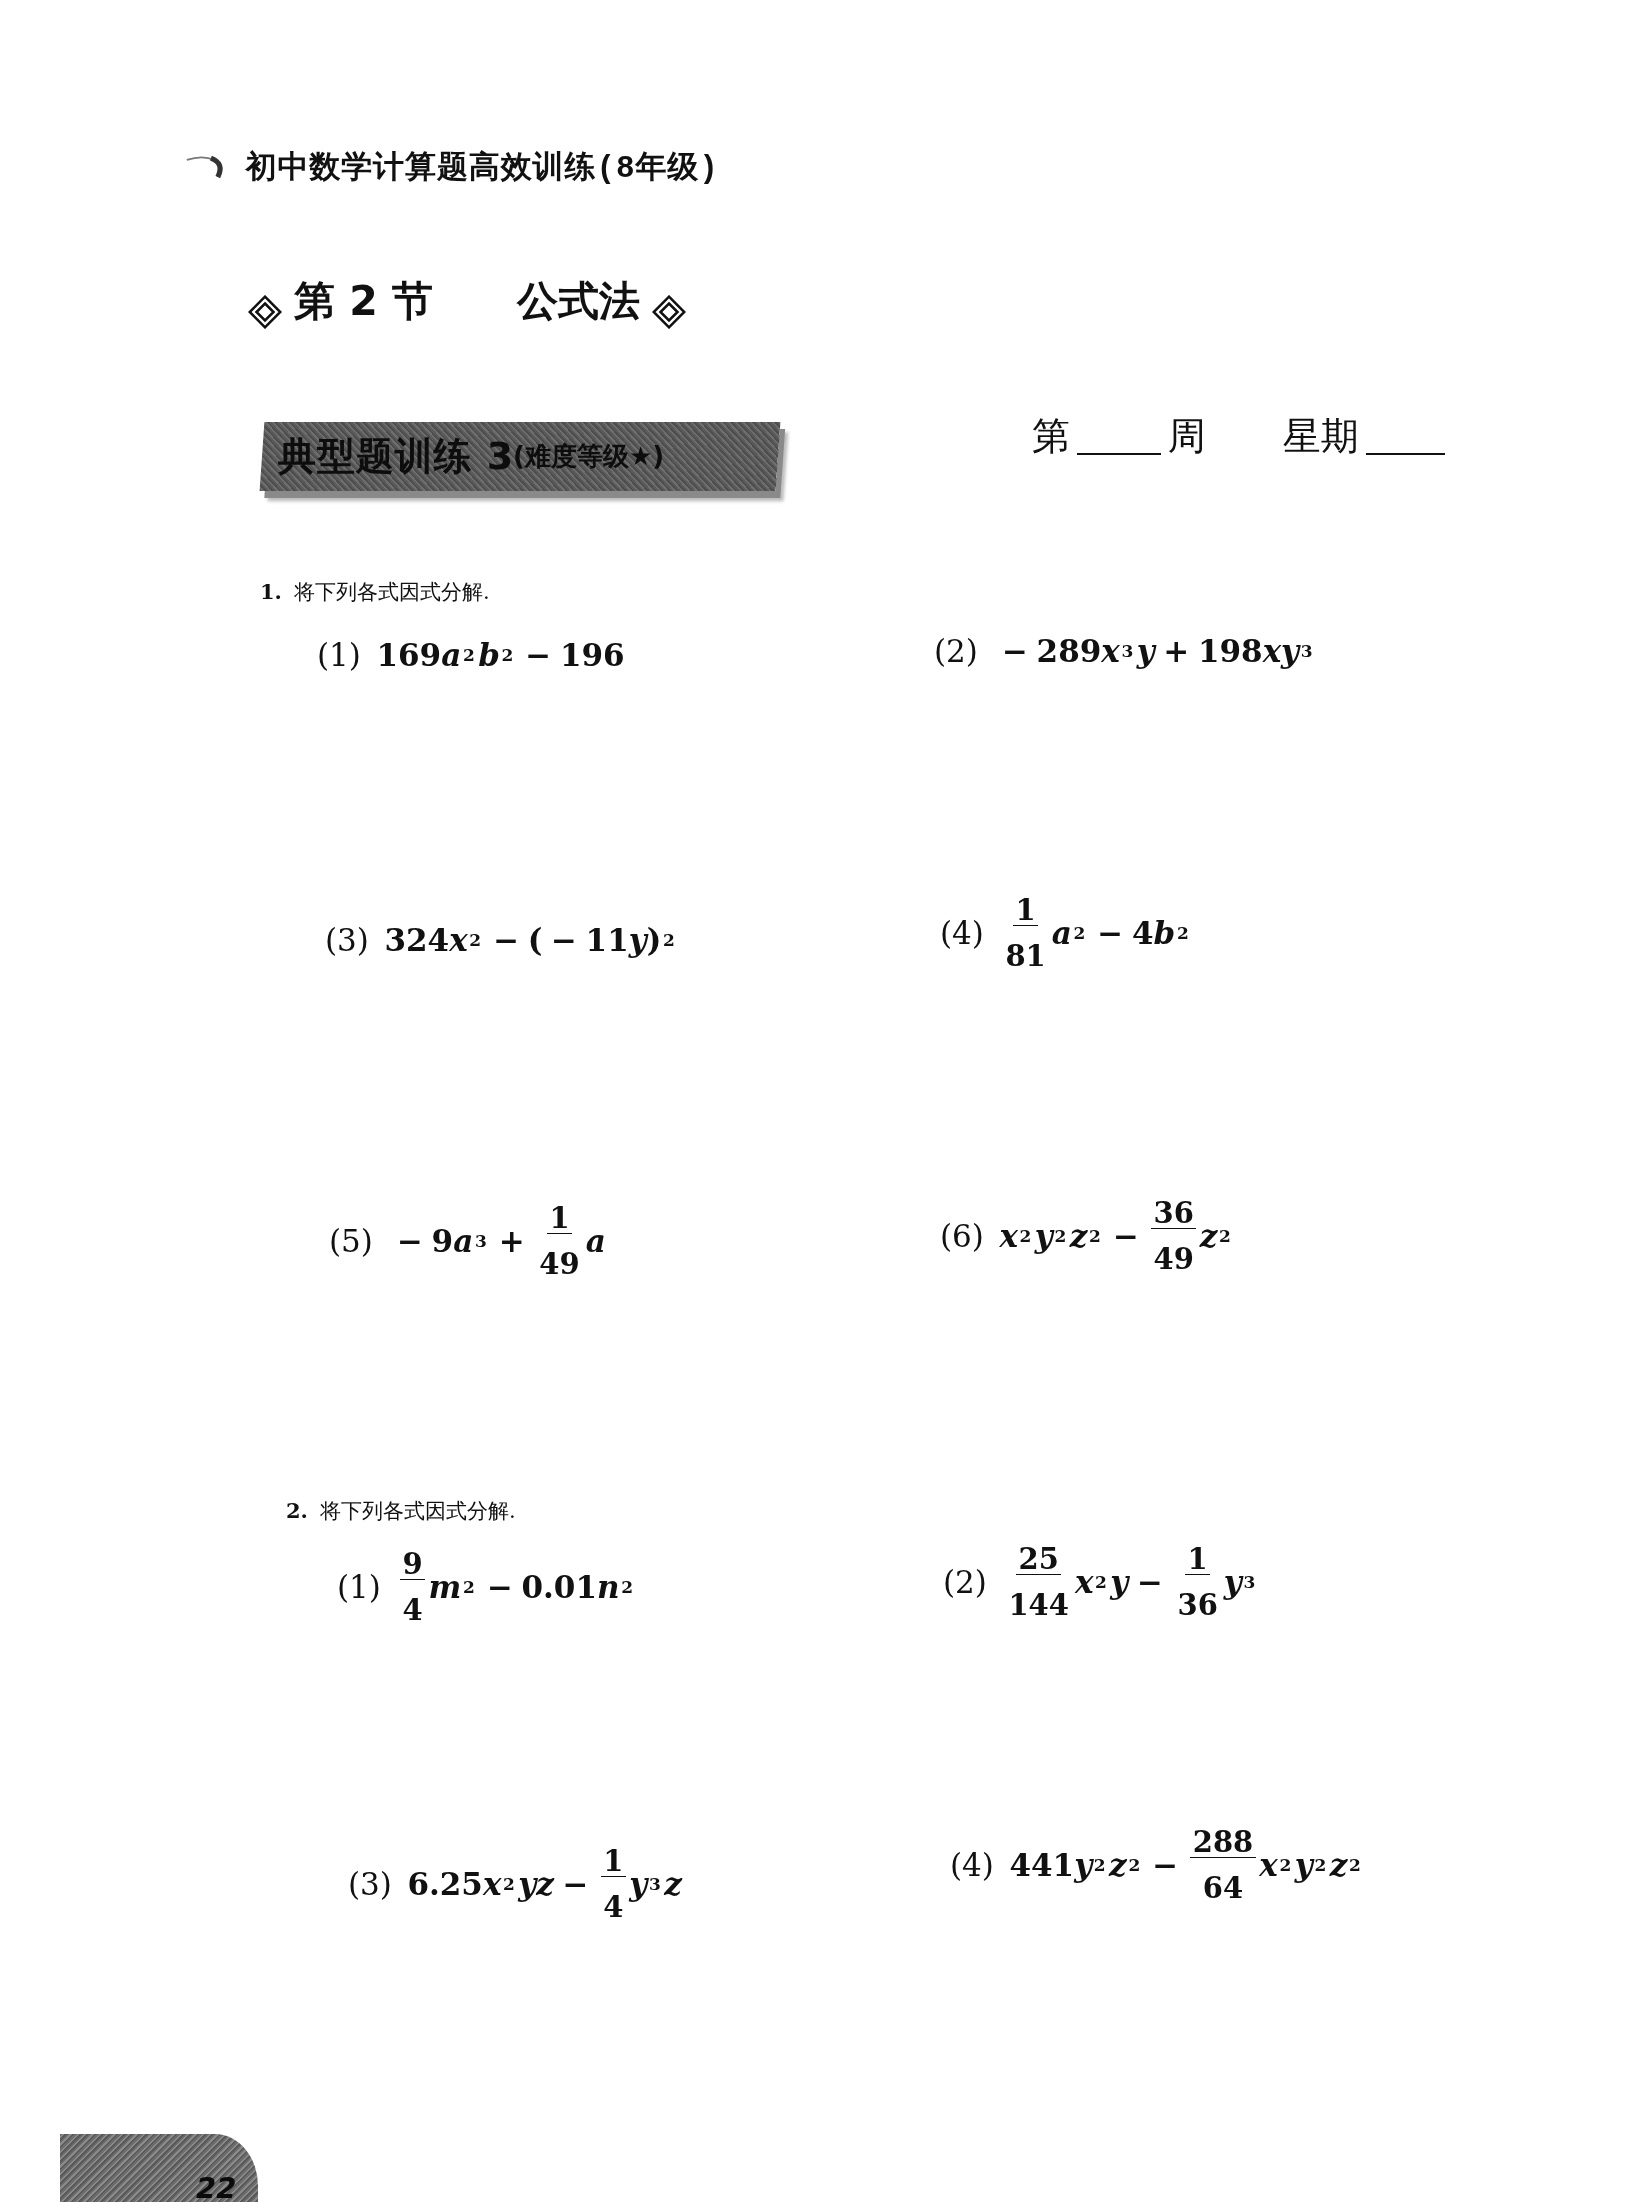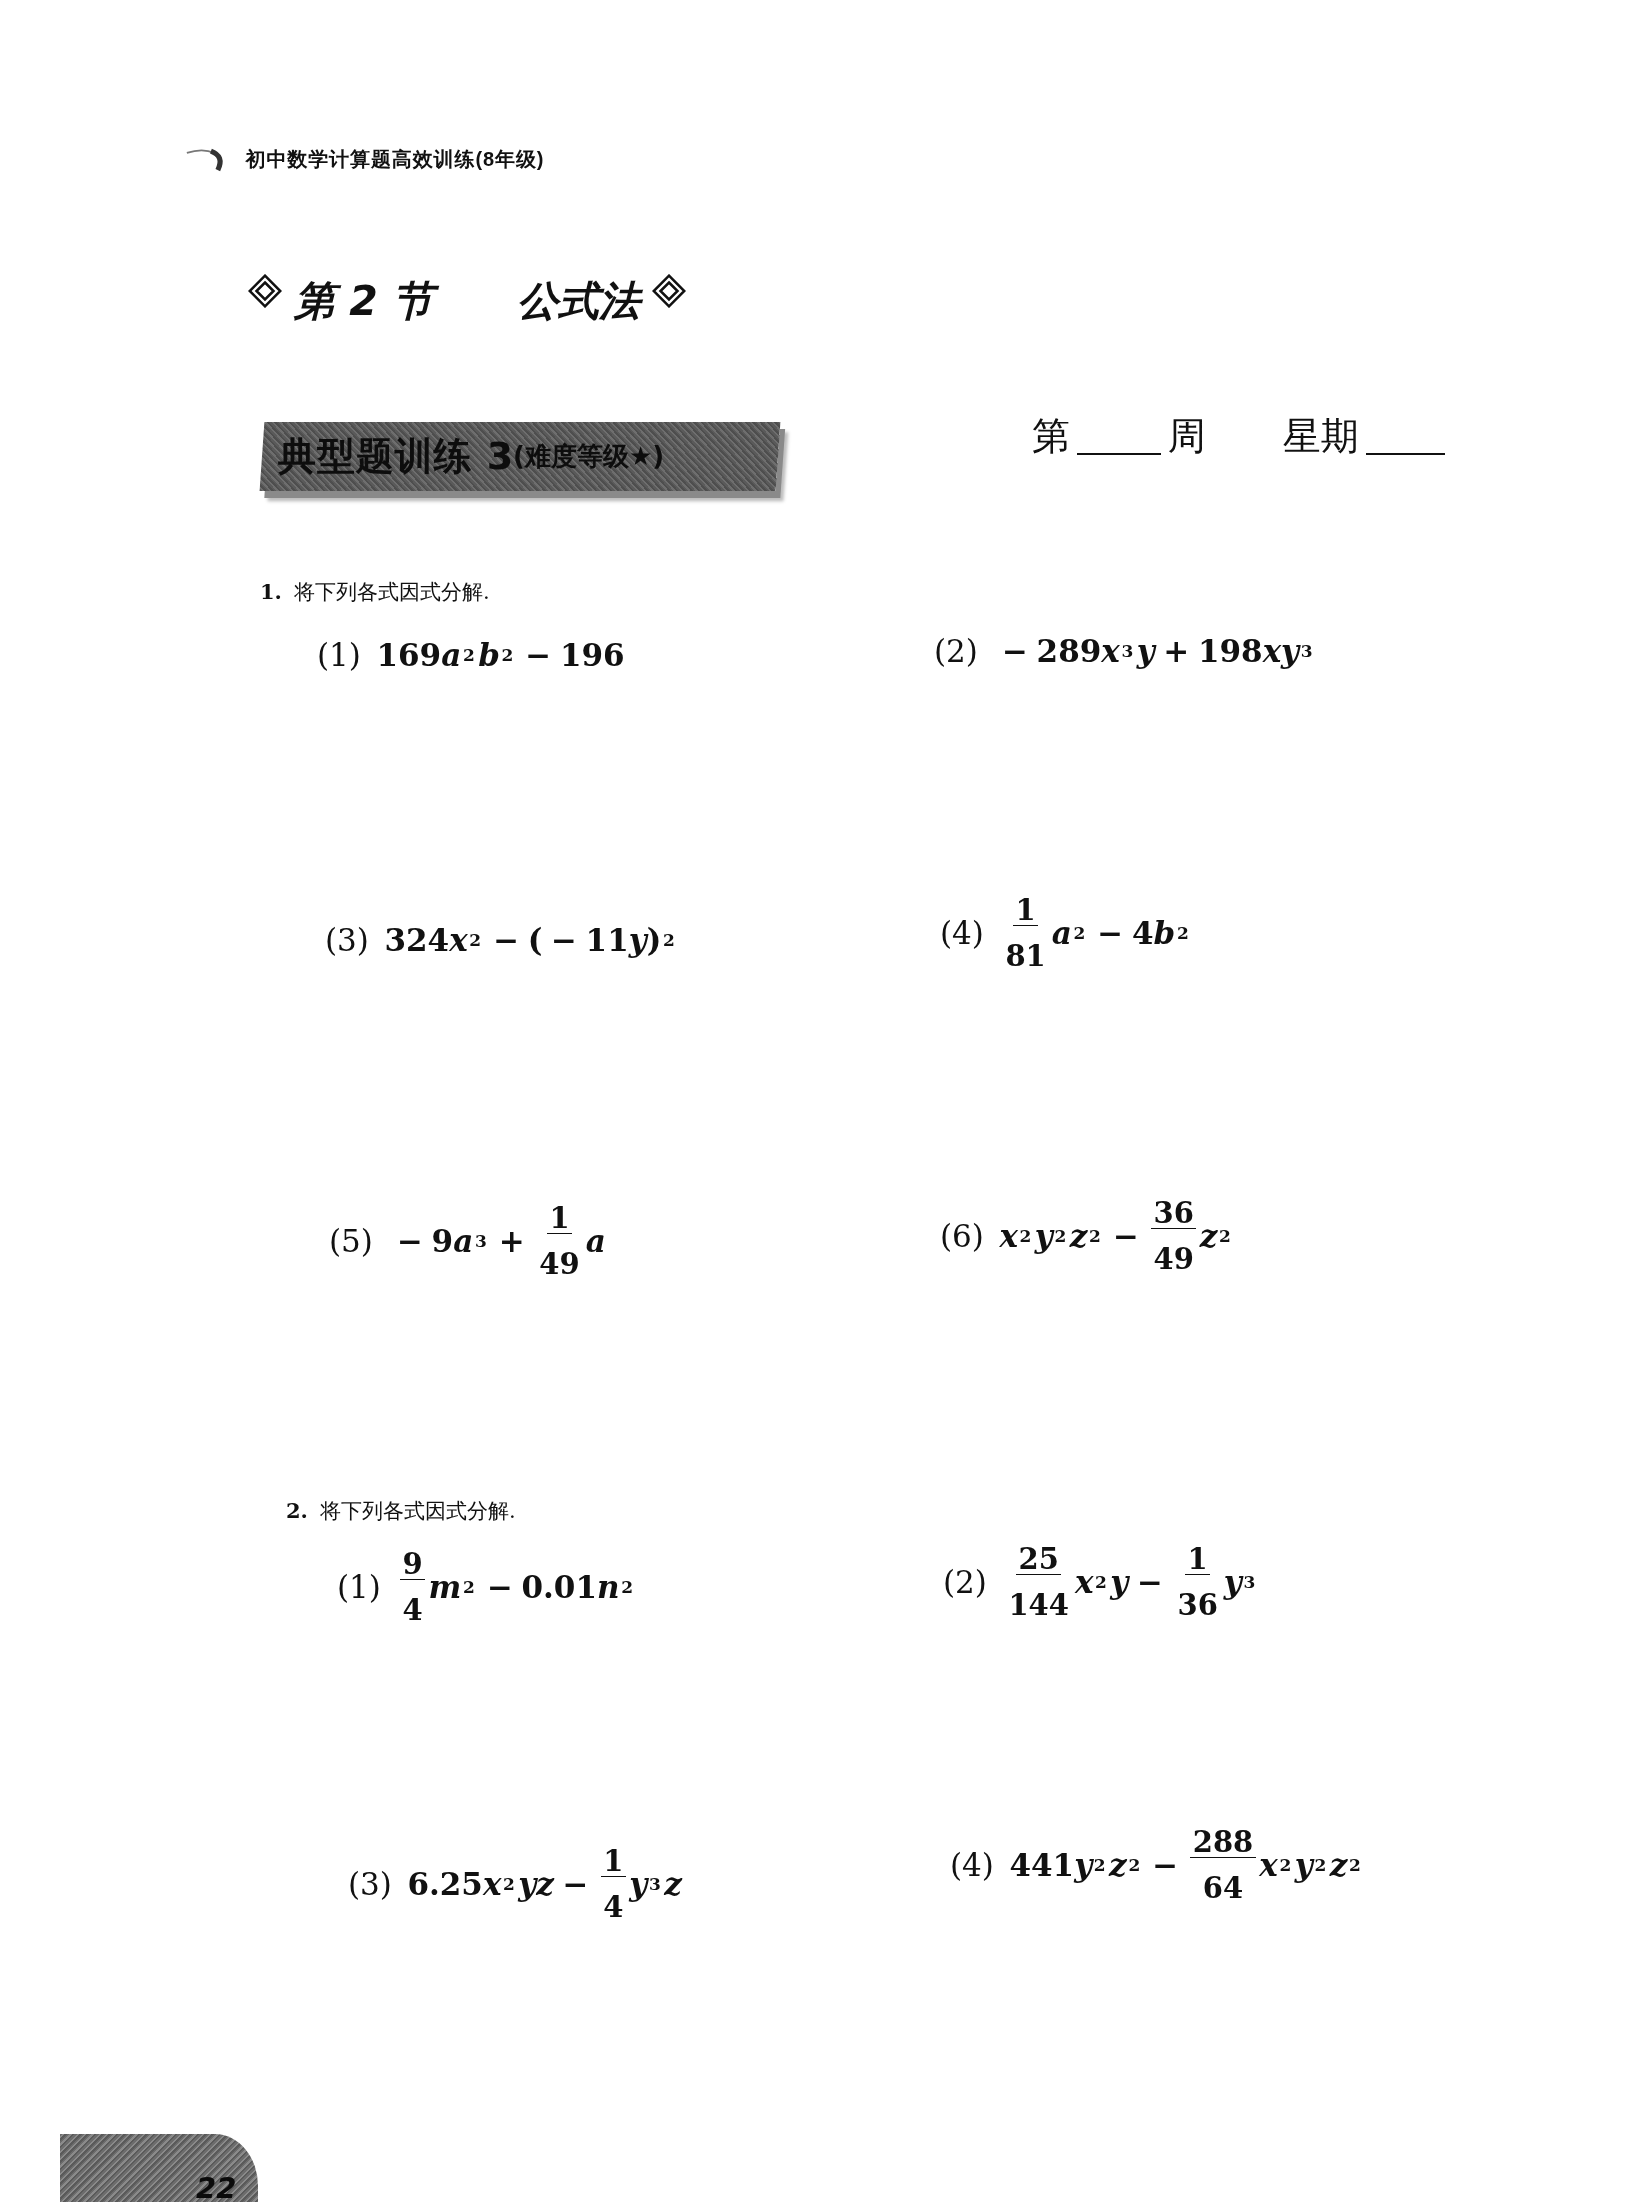--- a/index.html
+++ b/index.html
@@ -4,23 +4,23 @@
 <style>
   html, body { margin: 0; padding: 0; background: #ffffff; }
   body {
     width: 1652px; height: 2203px; position: relative; overflow: hidden;
     font-family: "DejaVu Serif", "Liberation Serif", serif; color: #111;
   }
   .abs { position: absolute; }
   
   .running-head { left: 185px; top: 146px; display: flex; align-items: center; gap: 15.5px; }
   .swoosh { width: 45px; height: 27.5px; }
-  .running-head-text { font-family: Liberation Sans, sans-serif; font-weight: bold; font-size: 20px; letter-spacing: 0.9px; }
-  
-  .section-title { left: 248px; top: 274px; display: flex; align-items: flex-start; gap: 12px; font-family: "DejaVu Sans", sans-serif; font-weight: bold; font-size: 41px; font-style: italic; }
+  .running-head-text { font-family: Liberation Mono, monospace; font-weight: bold; font-size: 31px; letter-spacing: 0.9px; }
+  
+  .section-title { left: 248px; top: 274px; display: flex; align-items: flex-end; gap: 12px; font-family: "DejaVu Sans", sans-serif; font-weight: bold; font-size: 41px; }
   .diamond { width: 34px; height: 34px; }
   .section-gap { display: inline-block; width: 60px; }
   
   .banner {
     left: 262px; top: 422px; width: 516px; height: 69px;
     background: repeating-linear-gradient(45deg, #5a5a5a 0 1.7px, #6e6e6e 1.7px 3.4px, #4e4e4e 3.4px 5.2px);
     transform: skewX(-4deg);
     box-shadow: 5.2px 6.9px 0 #8a8a8a, 8.6px 10.3px 3.4px #bdbdbd;
     display: flex; align-items: center; padding-left: 15.5px; box-sizing: border-box;
   }

